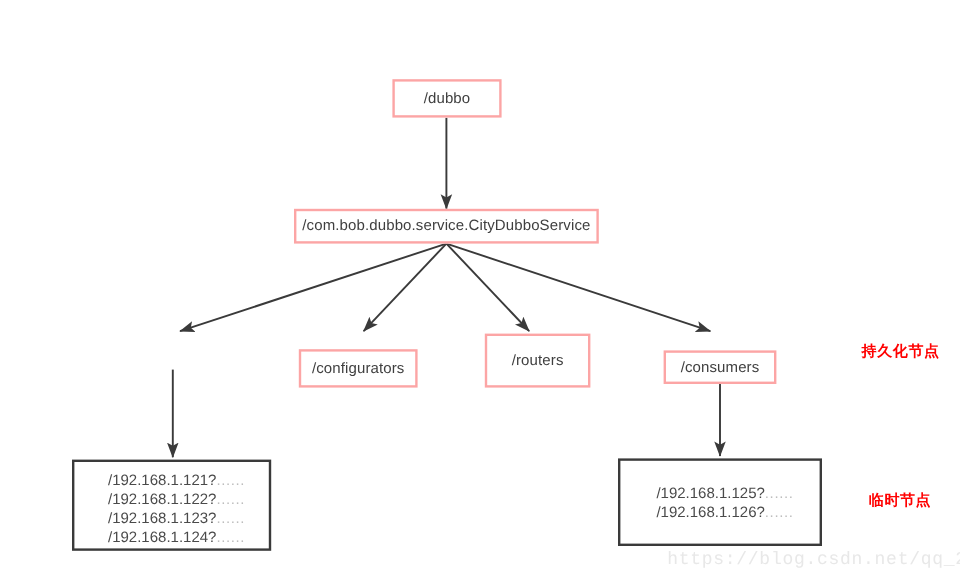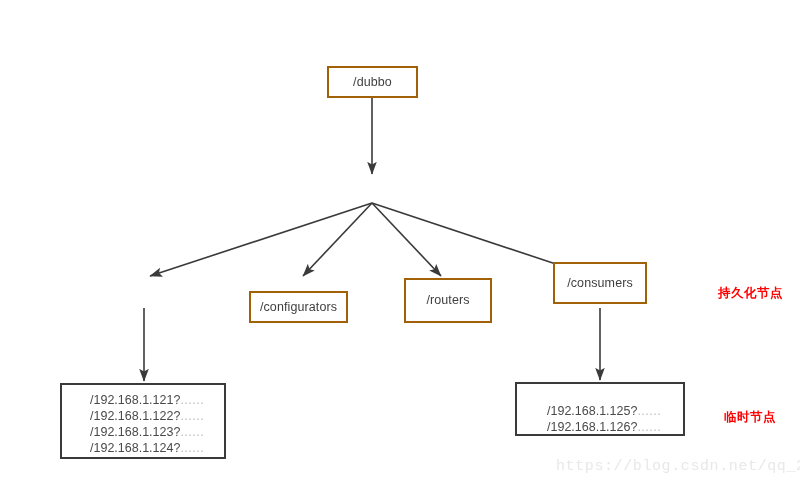--- a/index.html
+++ b/index.html
@@ -21,21 +21,21 @@
     position: absolute;
     left: 0;
     top: 0;
     width: 800px;
     height: 481px;
     pointer-events: none;
   }
   .node {
     position: absolute;
     box-sizing: border-box;
-    border: 2px solid #a16207;
+    border: 2px solid #fca5a5;
     background: #ffffff;
     color: #3f3f3f;
     font-size: 12.5px;
     line-height: 15px;
     display: flex;
     align-items: center;
     justify-content: center;
     text-align: center;
     padding: 2px 4px;
     letter-spacing: 0.1px;
@@ -105,44 +105,47 @@
 
     <line x1="144" y1="308" x2="144" y2="381" stroke="#3a3a3a" stroke-width="1.6" marker-end="url(#arrowhead)"></line>
 
     <line x1="600" y1="308" x2="600" y2="380" stroke="#3a3a3a" stroke-width="1.6" marker-end="url(#arrowhead)"></line>
   </svg>
 
   <div class="node" style="left:327px; top:66px; width:91px; height:32px;">
     <span>/dubbo</span>
   </div>
 
+  <div class="node" style="left:245px; top:174px; width:254px; height:29px;">
+    <span>/com.bob.dubbo.service.CityDubboService</span>
+  </div>
 
 
   <div class="node wrap" style="left:249px; top:278px; width:99px; height:32px;margin-top:13px;">
     <span>/configurators</span>
   </div>
 
   <div class="node" style="left:404px; top:278px; width:88px; height:45px;">
     <span>/routers</span>
   </div>
 
-  <div class="node" style="left:553px; top:262px; width:94px; height:42px;">
+  <div class="node" style="left:553px; top:292px; width:94px; height:28px;">
     <span>/consumers</span>
   </div>
 
   <div class="iplist" style="left:60px; top:383px; width:166px; height:76px;text-decoration:underline;">
     <div class="rows" style="top:7px; padding-left:28px;">
       <span class="ip"><span>/192.168.1.121?</span><span class="dots">......</span></span>
       <span class="ip"><span>/192.168.1.122?</span><span class="dots">......</span></span>
       <span class="ip"><span>/192.168.1.123?</span><span class="dots">......</span></span>
       <span class="ip"><span>/192.168.1.124?</span><span class="dots">......</span></span>
     </div>
   </div>
 
-  <div class="iplist" style="left:515px; top:382px; width:170px; height:54px;">
+  <div class="iplist" style="left:515px; top:382px; width:170px; height:73px;">
     <div class="rows" style="top:19px; padding-left:30px;">
       <span class="ip"><span>/192.168.1.125?</span><span class="dots">......</span></span>
       <span class="ip"><span>/192.168.1.126?</span><span class="dots">......</span></span>
     </div>
   </div>
 
   <div class="annotation" style="left:718px; top:285px;text-align:right;">持久化节点</div>
 
   <div class="annotation" style="left:724px; top:409px;font-family:Liberation Mono, monospace;">临时节点</div>
 

